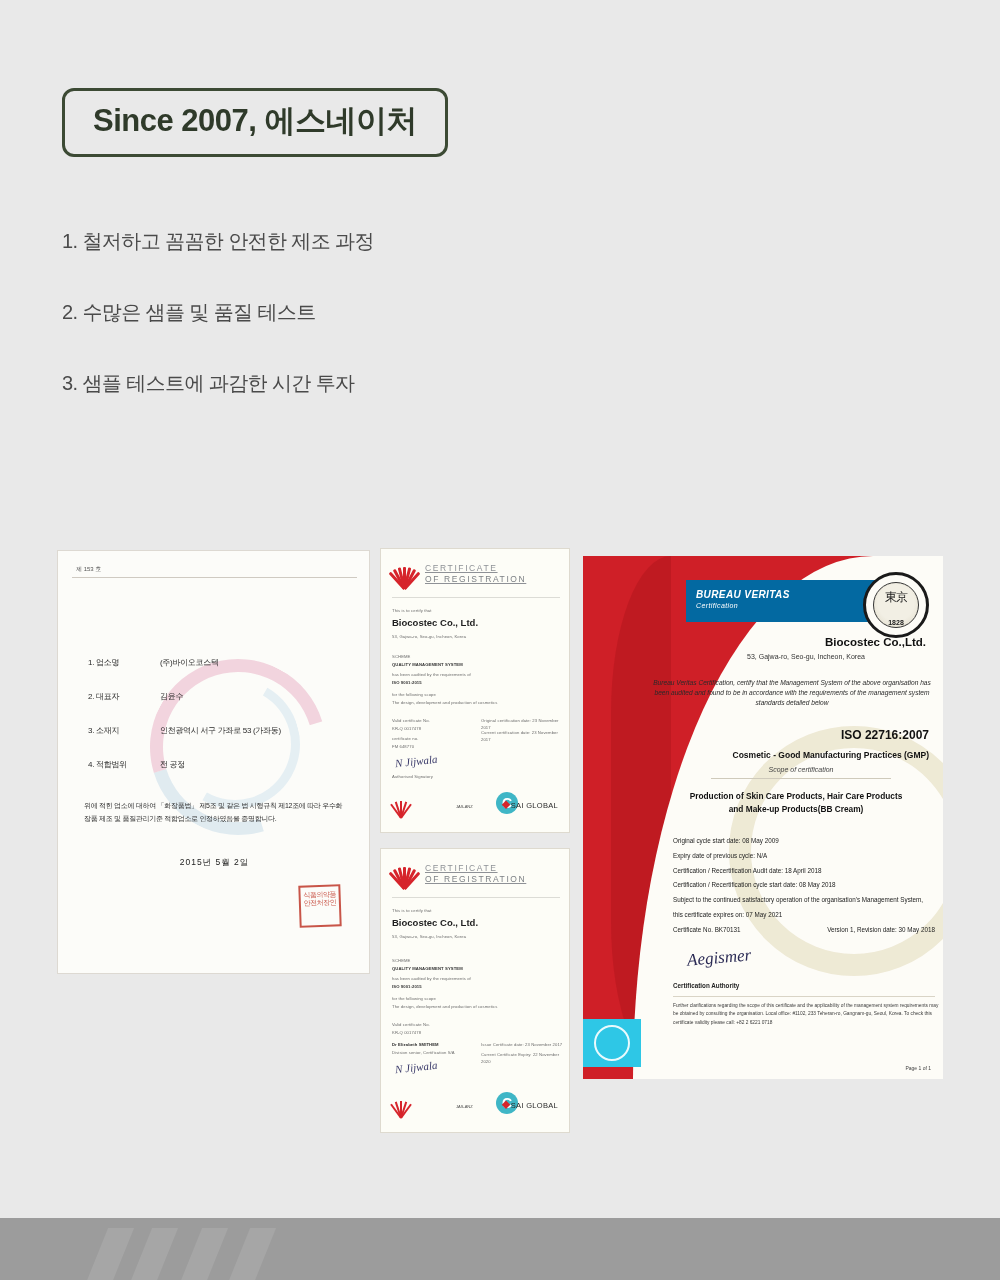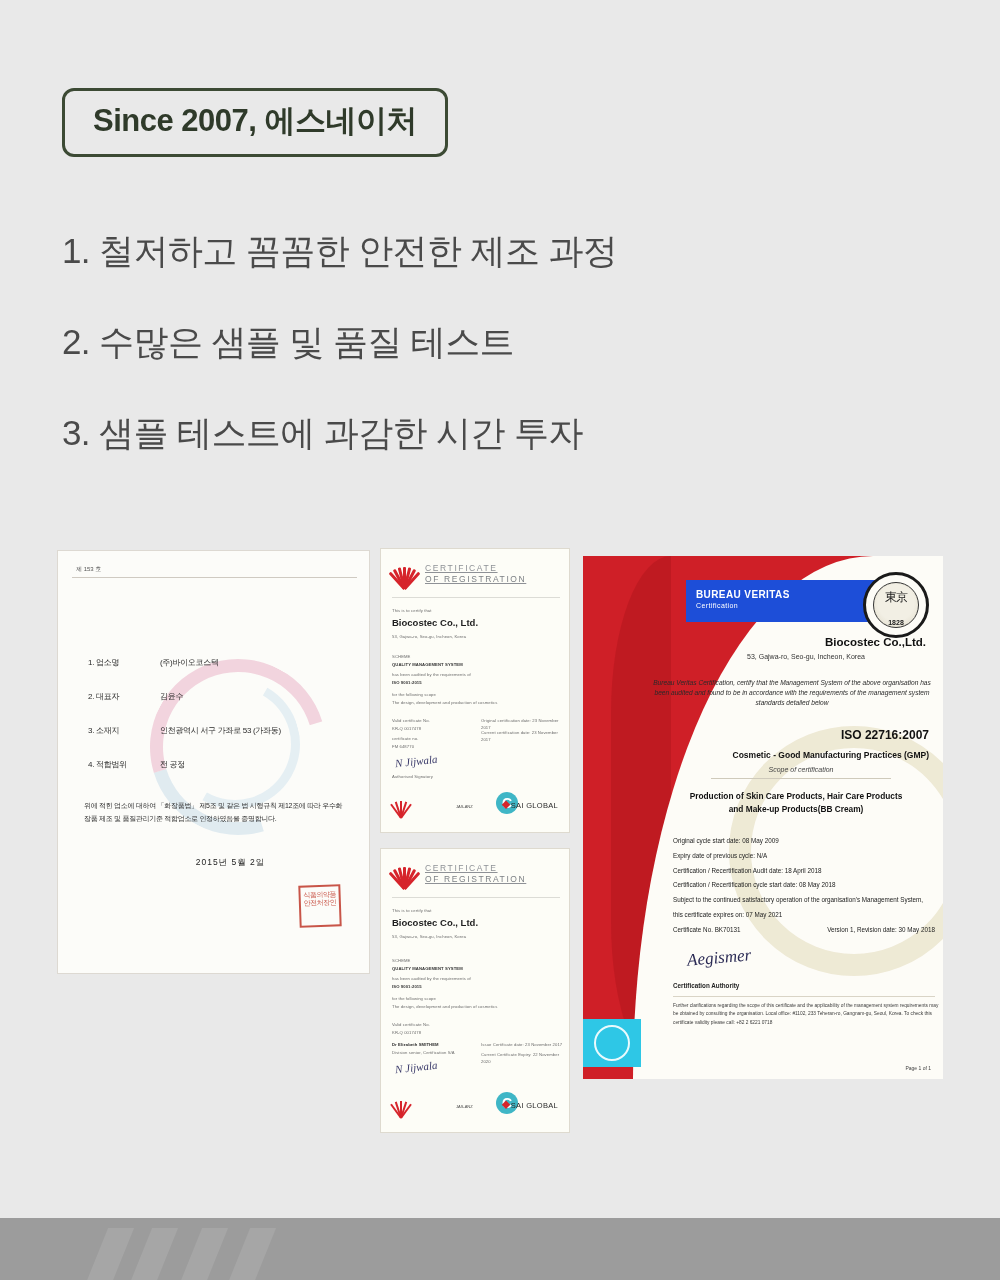--- a/index.html
+++ b/index.html
@@ -41,21 +41,21 @@
   }
 
   
   .list {
     position: absolute;
     left: 62px;
     top: 228px;
     width: 700px;
   }
   .list-item {
-    font-size: 35px;
+    font-size: 20px;
     color: #4a4a4a;
     letter-spacing: -0.6px;
     margin-bottom: 44px;
     white-space: nowrap;
   }
 
   
   .certs {
     position: absolute;
     left: 0;
@@ -155,21 +155,21 @@
     left: 26px;
     top: 248px;
     width: 262px;
     font-size: 7px;
     line-height: 1.9;
     color: #2b2b2b;
     letter-spacing: -0.3px;
   }
   .c1-date {
     position: absolute;
-    left: 16px;
+    left: 0;
     top: 306px;
     width: 313px;
     text-align: center;
     font-size: 8.5px;
     color: #222;
     letter-spacing: 1px;
   }
   .c1-issuer {
     position: absolute;
     left: 0;
@@ -366,27 +366,28 @@
     border-radius: 50%;
     border: 22px solid rgba(196,178,110,0.25);
     box-sizing: border-box;
   }
   .bv-head {
     position: absolute;
     left: 103px;
     top: 24px;
     width: 190px;
     height: 42px;
-    background: #1d4ed8;
+    background: #0369a1;
     color: #fff;
     padding: 7px 10px;
     box-sizing: border-box;
     font-size: 10px;
     font-weight: bold;
     letter-spacing: 0.2px;
+    font-style: italic;
   }
   .bv-head span {
     display: block;
     font-size: 7px;
     font-weight: normal;
     letter-spacing: 0.4px;
     margin-top: 2px;
   }
   .bv-seal {
     position: absolute;

